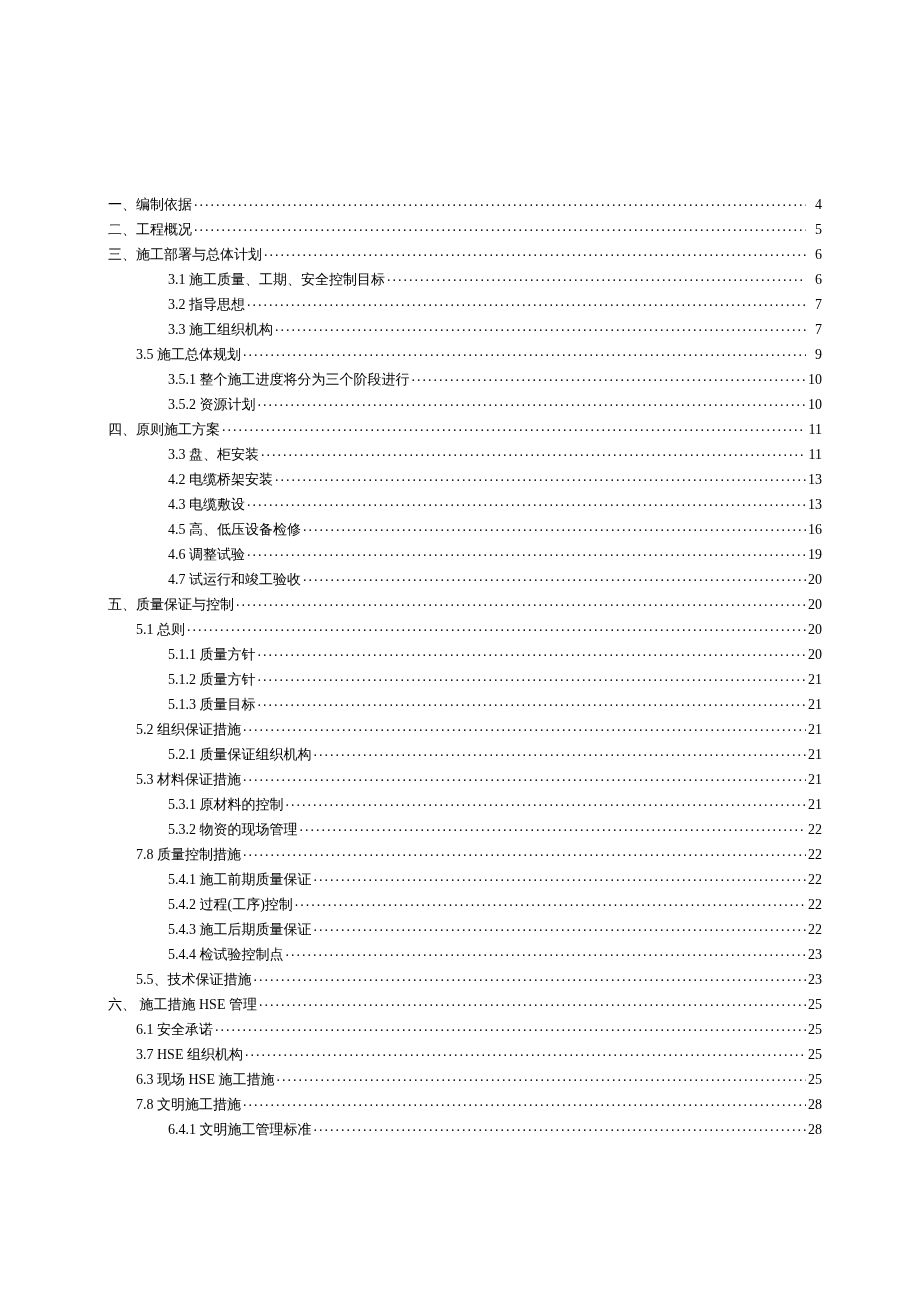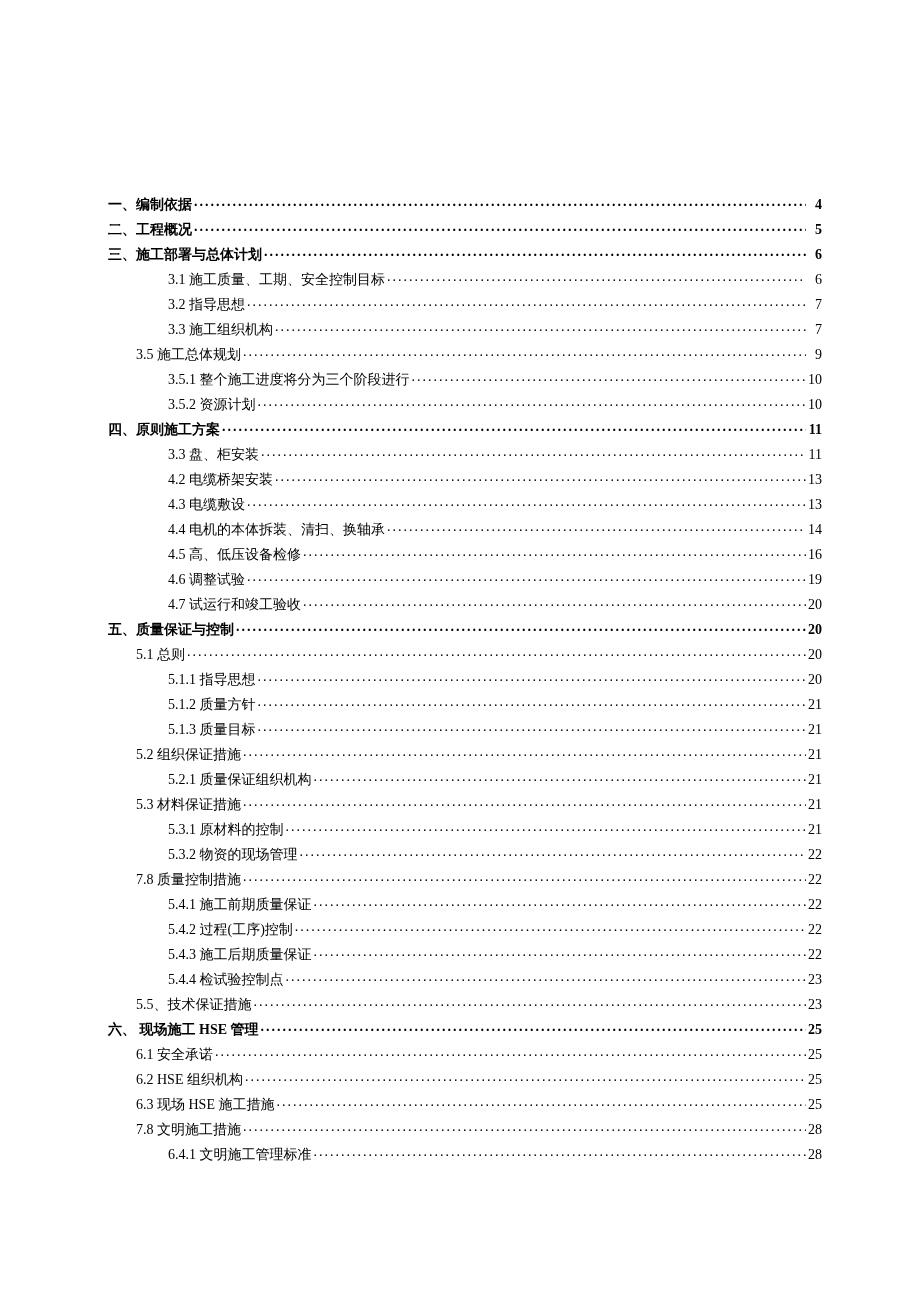--- a/index.html
+++ b/index.html
@@ -57,21 +57,21 @@
       color: #000000;
       font-size: 14px;
       overflow: hidden;
     }
     .toc-page {
       flex-shrink: 0;
       font-size: 14px;
       text-align: right;
       min-width: 14px;
     }
-    .indent-0 { padding-left: 0; font-weight: bold; }
+    .indent-0 { padding-left: 0; }
     .indent-1 { padding-left: 28px; }
     .indent-2 { padding-left: 60px; }
   </style>
 </head>
 <body>
 
 <div class="page-content">
   <div class="toc" id="toc-container">
   <div class="toc-row indent-0">
         <span class="toc-label">一、编制依据</span>
@@ -132,25 +132,20 @@
         <span class="toc-label">4.2 电缆桥架安装</span>
         <span class="toc-leader"></span>
         <span class="toc-page">13</span>
       </div>
       <div class="toc-row indent-2">
         <span class="toc-label">4.3 电缆敷设</span>
         <span class="toc-leader"></span>
         <span class="toc-page">13</span>
       </div>
       <div class="toc-row indent-2">
-        <span class="toc-label">4.4 电机的本体拆装、清扫、换轴承</span>
-        <span class="toc-leader"></span>
-        <span class="toc-page">14</span>
-      </div>
-      <div class="toc-row indent-2">
         <span class="toc-label">4.5 高、低压设备检修</span>
         <span class="toc-leader"></span>
         <span class="toc-page">16</span>
       </div>
       <div class="toc-row indent-2">
         <span class="toc-label">4.6 调整试验</span>
         <span class="toc-leader"></span>
         <span class="toc-page">19</span>
       </div>
       <div class="toc-row indent-2">
@@ -162,21 +157,21 @@
         <span class="toc-label">五、质量保证与控制</span>
         <span class="toc-leader"></span>
         <span class="toc-page">20</span>
       </div>
       <div class="toc-row indent-1">
         <span class="toc-label">5.1 总则</span>
         <span class="toc-leader"></span>
         <span class="toc-page">20</span>
       </div>
       <div class="toc-row indent-2">
-        <span class="toc-label">5.1.1 指导思想</span>
+        <span class="toc-label">5.1.1 质量方针</span>
         <span class="toc-leader"></span>
         <span class="toc-page">20</span>
       </div>
       <div class="toc-row indent-2">
         <span class="toc-label">5.1.2 质量方针</span>
         <span class="toc-leader"></span>
         <span class="toc-page">21</span>
       </div>
       <div class="toc-row indent-2">
         <span class="toc-label">5.1.3 质量目标</span>
@@ -232,31 +227,31 @@
         <span class="toc-label">5.4.4 检试验控制点</span>
         <span class="toc-leader"></span>
         <span class="toc-page">23</span>
       </div>
       <div class="toc-row indent-1">
         <span class="toc-label">5.5、技术保证措施</span>
         <span class="toc-leader"></span>
         <span class="toc-page">23</span>
       </div>
       <div class="toc-row indent-0">
-        <span class="toc-label">六、 现场施工 HSE 管理  </span>
+        <span class="toc-label">六、 施工措施 HSE 管理  </span>
         <span class="toc-leader"></span>
         <span class="toc-page">25</span>
       </div>
       <div class="toc-row indent-1">
         <span class="toc-label">6.1 安全承诺</span>
         <span class="toc-leader"></span>
         <span class="toc-page">25</span>
       </div>
       <div class="toc-row indent-1">
-        <span class="toc-label">6.2 HSE 组织机构</span>
+        <span class="toc-label">3.7 HSE 组织机构</span>
         <span class="toc-leader"></span>
         <span class="toc-page">25</span>
       </div>
       <div class="toc-row indent-1">
         <span class="toc-label">6.3 现场 HSE 施工措施</span>
         <span class="toc-leader"></span>
         <span class="toc-page">25</span>
       </div>
       <div class="toc-row indent-1">
         <span class="toc-label">7.8 文明施工措施</span>

